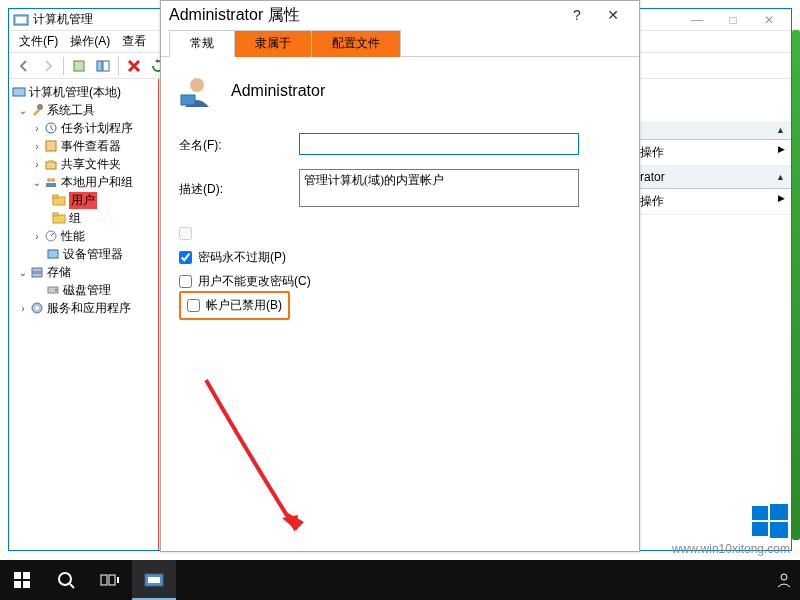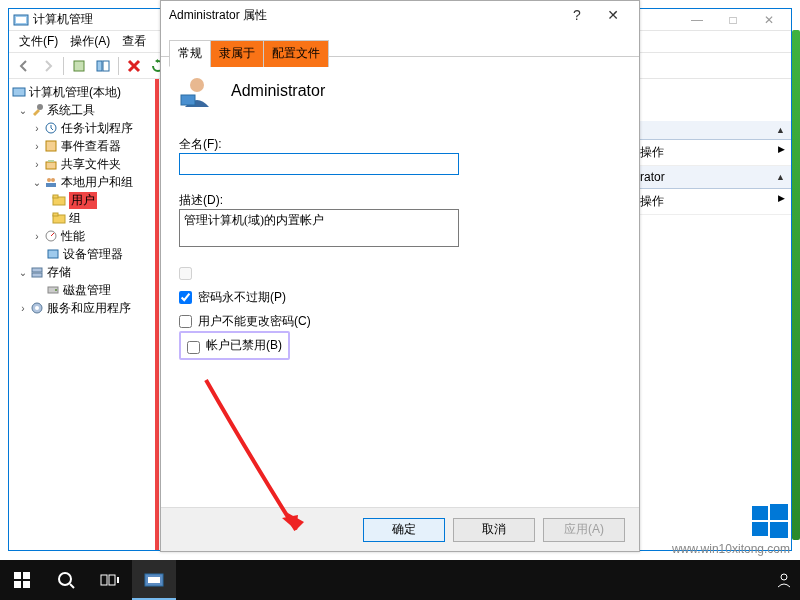--- a/index.html
+++ b/index.html
@@ -11,54 +11,54 @@
 .main-titlebar .icon { width: 16px; height: 16px; margin-right: 4px; display: inline-flex; align-items: center; justify-content: center; }
 .main-titlebar .title { font-size: 12px; }
 .main-titlebar .winbtns { margin-left: auto; display: flex; }
 .main-titlebar .winbtns span { width: 36px; height: 22px; display: inline-flex; align-items: center; justify-content: center; color: #999; }
 .main-menubar { height: 22px; display: flex; align-items: center; padding: 0 4px; border-bottom: 1px solid #e5e5e5; }
 .main-menubar span { padding: 0 6px; font-size: 12px; }
 .main-toolbar { height: 26px; display: flex; align-items: center; padding: 0 4px; border-bottom: 1px solid #e5e5e5; gap: 2px; }
 .tb-btn { width: 22px; height: 22px; display: inline-flex; align-items: center; justify-content: center; border: 1px solid transparent; }
 .tb-sep { width: 1px; height: 18px; background: #ccc; margin: 0 2px; }
 .main-body { display: flex; height: calc(100% - 70px); }
-.tree-pane { width: 150px; border-right: 4px solid #ef4444; padding: 4px 2px; overflow: hidden; background: #fff; }
+.tree-pane { width: 150px; border-right: 1px solid #ef4444; padding: 4px 2px; overflow: hidden; background: #fff; }
 .tree-pane .node { display: flex; align-items: center; height: 18px; font-size: 12px; white-space: nowrap; }
 .tree-pane .node .exp { width: 12px; text-align: center; color: #555; font-size: 10px; }
 .tree-pane .node .ic { width: 16px; height: 16px; margin-right: 2px; display: inline-flex; align-items: center; justify-content: center; }
 .tree-pane .node.selected span.lbl { background: #ef4444; padding: 0 2px; }
 .right-pane { flex: 1; position: relative; }
 .actions-pane { position: absolute; right: 0; top: 0; width: 170px; height: 100%; border-left: 1px solid #ccc; background: #fff; }
 .actions-header { background: #eef3fa; border-bottom: 1px solid #b8c9de; padding: 4px 6px; font-size: 12px; display: flex; align-items: center; justify-content: space-between; }
 .actions-header .tri { font-size: 9px; color: #333; }
 .actions-item { padding: 4px 6px; font-size: 12px; border-bottom: 1px solid #eee; }
 .scrollbar-right { position: absolute; right: 0; top: 30px; width: 8px; height: 510px; background: linear-gradient(#3fb23f,#2a8a2a); border-radius: 2px; }
 
 
 .dialog { position: absolute; left: 160px; top: 0; width: 480px; height: 552px; background: #fff; border: 1px solid #aaa; box-shadow: 0 0 3px rgba(0,0,0,0.2); z-index: 10; }
 .dlg-titlebar { height: 28px; display: flex; align-items: center; padding: 0 8px; }
-.dlg-titlebar .title { font-size: 12px; }
+.dlg-titlebar .title { font-size: 16px; }
 .dlg-titlebar .help { margin-left: auto; width: 36px; text-align: center; font-size: 14px; color: #333; }
 .dlg-titlebar .close { width: 36px; text-align: center; font-size: 14px; color: #333; }
 .tab-strip { display: flex; padding: 0 8px; border-bottom: 1px solid #ccc; }
-.tab { padding: 4px 8px; font-size: 12px; border: 1px solid #ccc; border-bottom: none; background: #fff; margin-right: -1px; position: relative; top: 11px; }
+.tab { padding: 4px 20px; font-size: 12px; border: 1px solid #ccc; border-bottom: none; background: #fff; margin-right: -1px; position: relative; top: 1px; }
 .tab.active { background: #fff; border-bottom: 1px solid #fff; }
 .tab.inactive { background: #f97316; }
 .dlg-body { padding: 16px 18px 8px 18px; }
 .user-row { display: flex; align-items: center; margin-bottom: 24px; }
 .user-icon { width: 36px; height: 36px; margin-right: 16px; }
-.form-row { display: flex; align-items: flex-start; margin-bottom: 14px; flex-direction: column; }
+.form-row { display: flex; align-items: center; margin-bottom: 14px; }
 .form-row label { width: 120px; font-size: 12px; padding-top: 3px; }
 .form-row input[type=text] { width: 280px; height: 22px; border: 1px solid #0178d7; padding: 0 4px; font-size: 12px; }
 .form-row textarea { width: 280px; height: 38px; border: 1px solid #7a7a7a; padding: 2px 4px; font-size: 12px; resize: none; font-family: Liberation Serif, serif; }
 .checks { margin-top: 12px; }
 .check-row { display: flex; align-items: center; height: 24px; font-size: 12px; }
 .check-row input { margin-right: 6px; }
 .check-row.disabled { color: #9a9a9a; }
-.highlight-box { border: 2px solid #c4b5fd; padding: 4px 6px; display: inline-flex; align-items: flex-end; border-radius: 2px; }
+.highlight-box { border: 2px solid #f97316; padding: 4px 6px; display: inline-flex; align-items: center; border-radius: 2px; }
 .dlg-buttons { position: absolute; bottom: 0; left: 0; right: 0; height: 44px; border-top: 1px solid #ddd; background: #f0f0f0; display: flex; align-items: center; justify-content: flex-end; padding: 0 14px; gap: 8px; }
 .dlg-buttons button { width: 82px; height: 24px; font-size: 12px; background: #e9e9e9; border: 1px solid #adadad; cursor: pointer; }
 .dlg-buttons button.primary { background: #e5f1fb; border: 1px solid #0078d7; }
 .dlg-buttons button:disabled { color: #a0a0a0; }
 
 
 .anno-arrow { position: absolute; left: 186px; top: 370px; width: 130px; height: 180px; z-index: 15; pointer-events: none; }
 
 
 .taskbar { position: absolute; left: 0; bottom: 0; width: 800px; height: 40px; background: #101010; display: flex; align-items: center; color: #fff; z-index: 20; }
@@ -325,25 +325,20 @@
         <span>用户不能更改密码(C)</span>
       </div>
       <div class="check-row">
         <span class="highlight-box">
           <input type="checkbox" style="">
           <span>帐户已禁用(B)</span>
         </span>
       </div>
     </div>
   </div>
-  <div class="dlg-buttons">
-    <button class="primary">确定</button>
-    <button>取消</button>
-    <button disabled="">应用(A)</button>
-  </div>
 </div>
 
 <svg class="anno-arrow" viewBox="0 0 130 180">
   <path d="M20 10 Q 60 80 110 160" stroke="#e22" stroke-width="4" fill="none"></path>
   <path d="M110 160 L96 148 L112 145 Z" fill="#e22"></path>
   <path d="M110 160 L100 142 L118 152 Z" fill="#e22"></path>
 </svg>
 
 <div class="watermark">
   <div class="wm-top">

